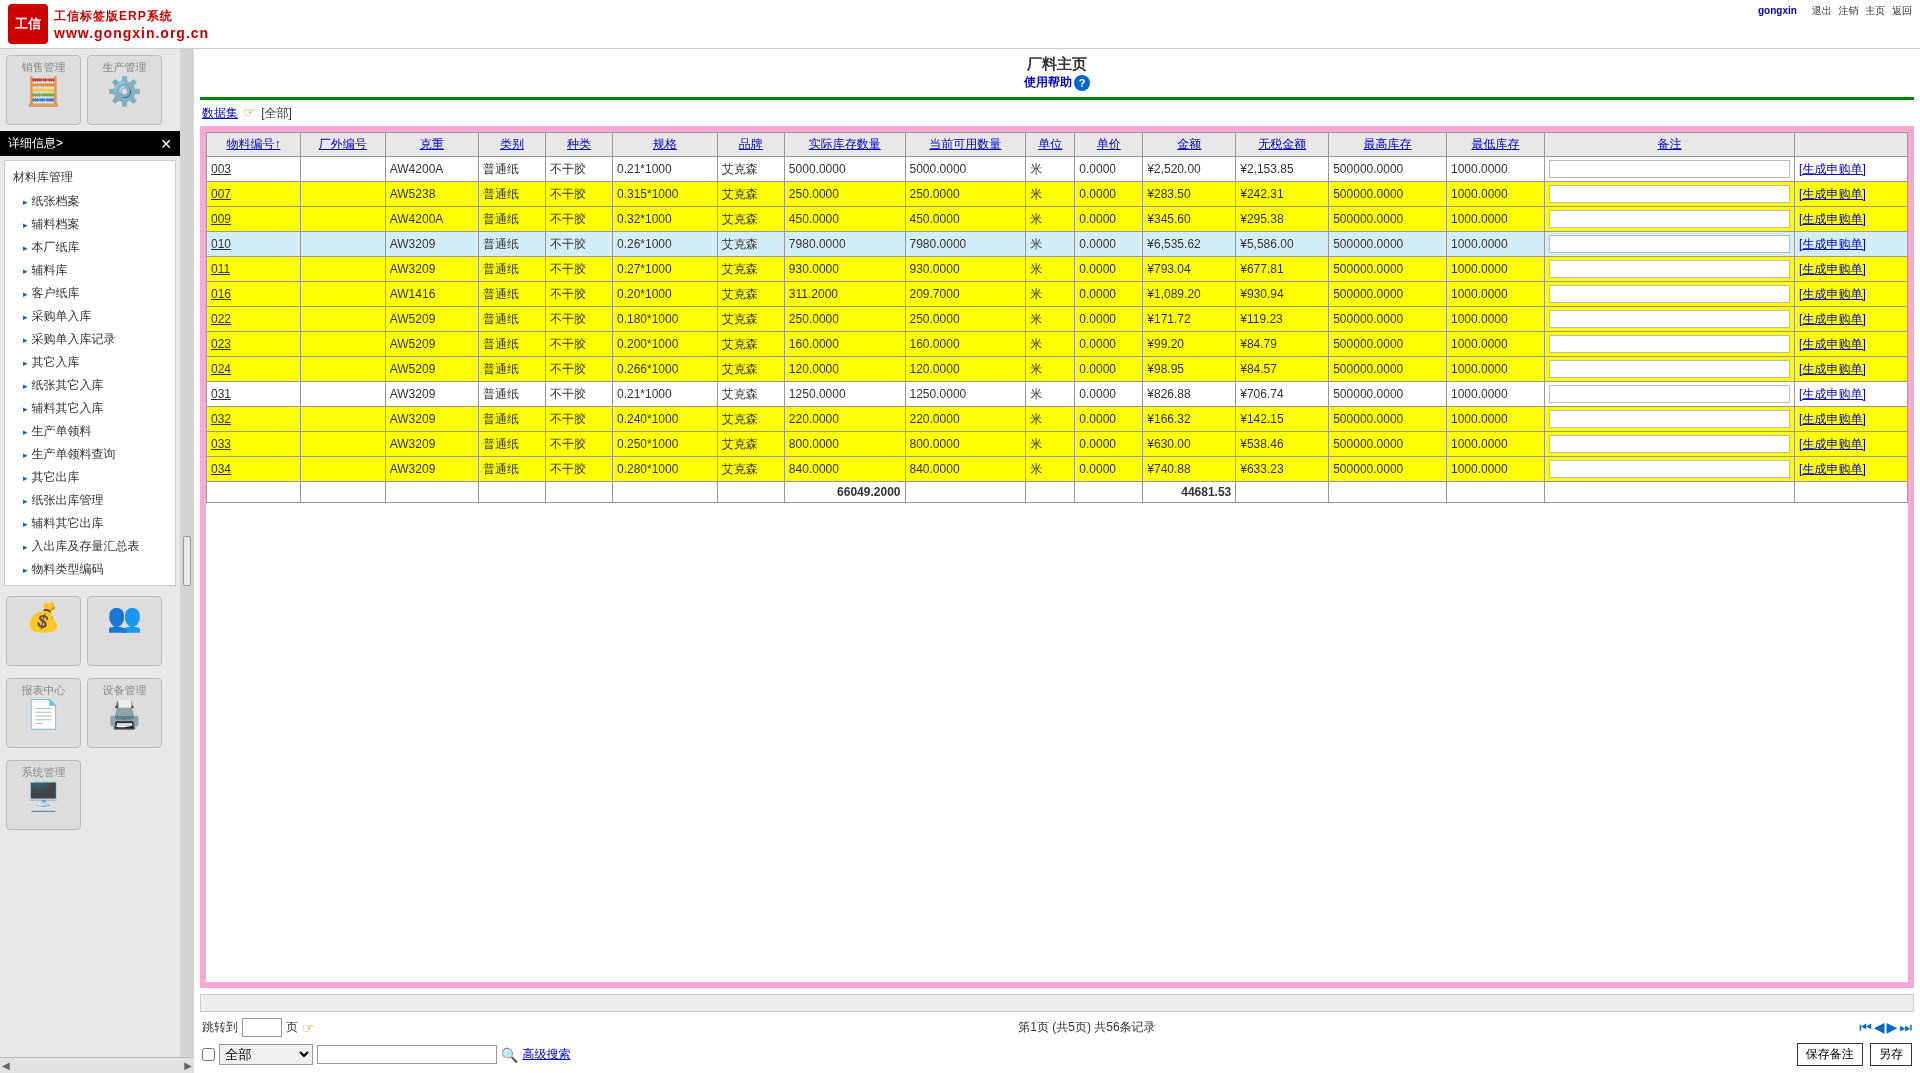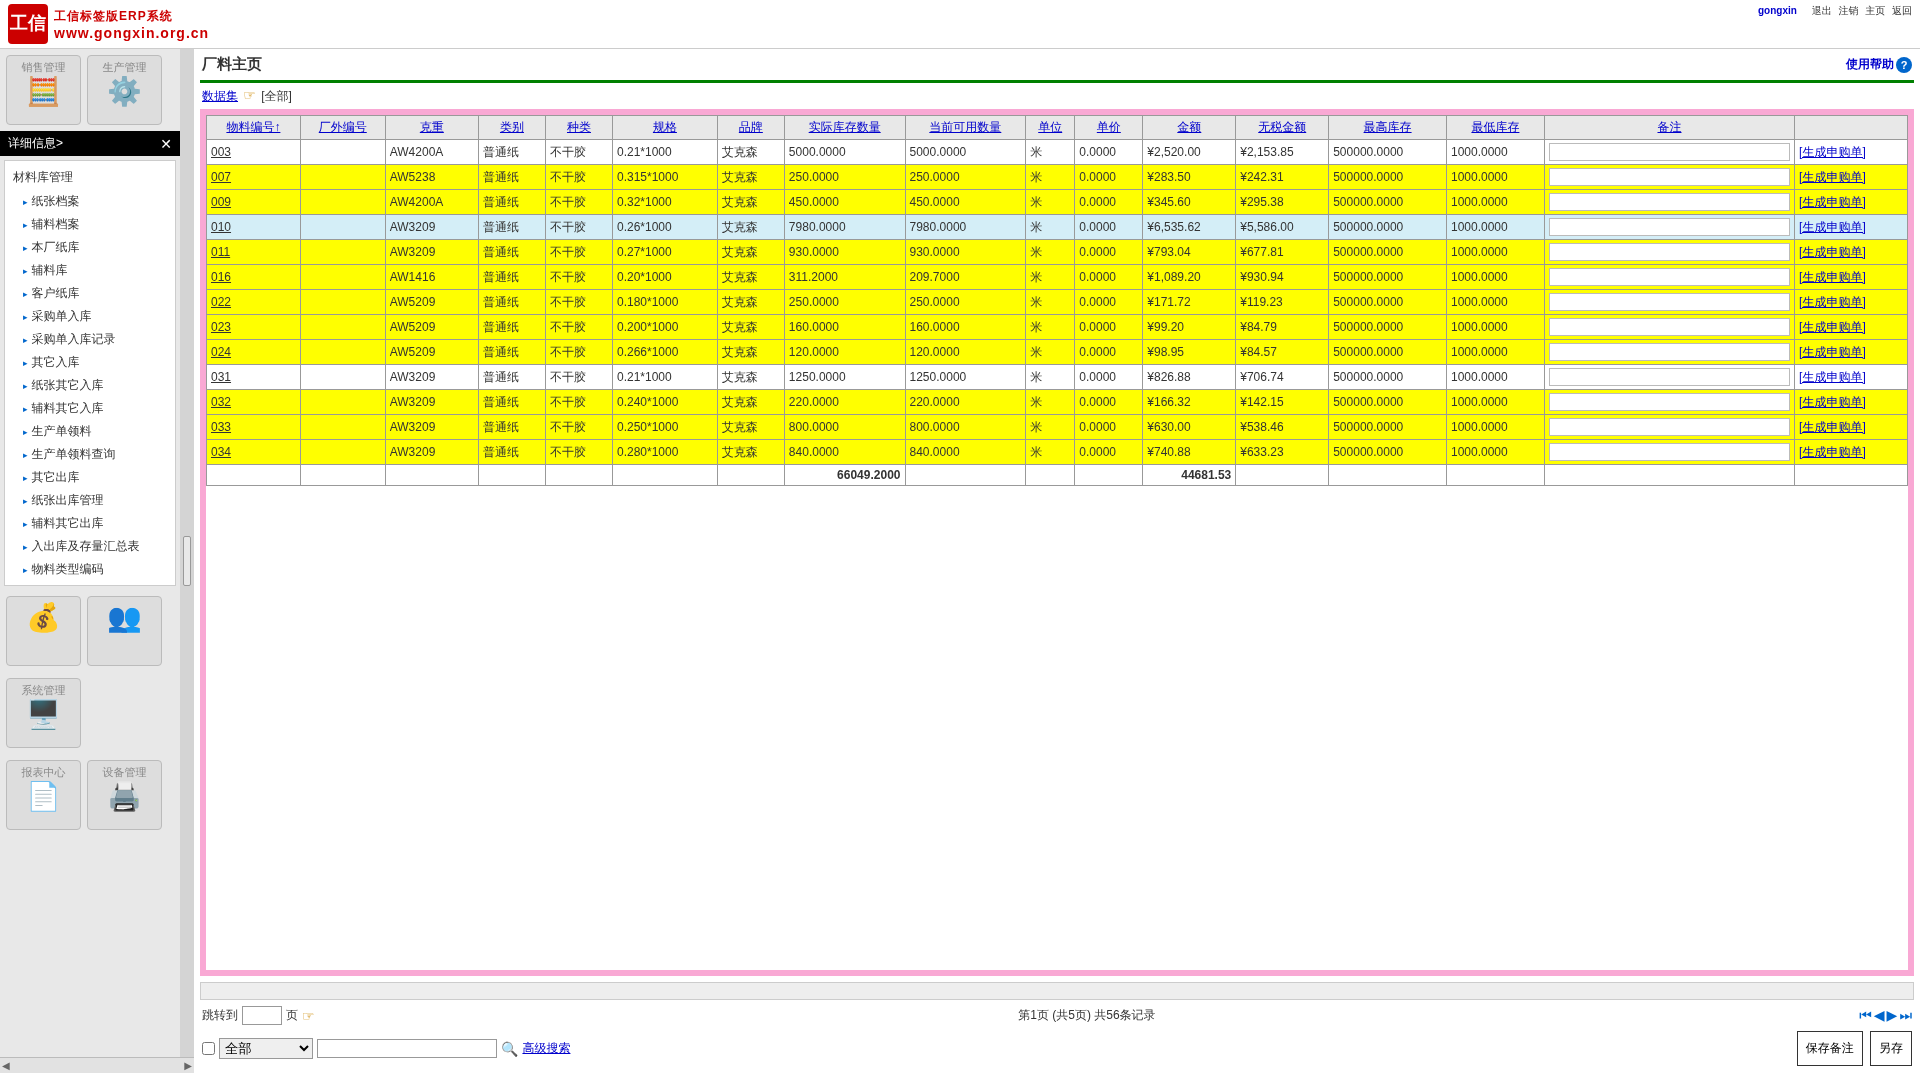--- a/index.html
+++ b/index.html
@@ -1,21 +1,21 @@
 <!DOCTYPE html>
 <html><head>
 <meta charset="utf-8">
 <style>
 * { margin: 0; padding: 0; box-sizing: border-box; }
 body { font-family: "Microsoft YaHei", Arial, sans-serif; font-size: 12px; color: #333; background: #fff; }
 
 
 .header { display: flex; justify-content: space-between; align-items: flex-start; padding: 4px 8px; border-bottom: 1px solid #ccc; }
 .logo-area { display: flex; align-items: center; gap: 6px; }
-.logo-block { width: 40px; height: 40px; background: #c00; border-radius: 4px; display: flex; flex-direction: column; align-items: center; justify-content: center; color: #fff; font-weight: bold; font-size: 18px; line-height: 1.1; }
+.logo-block { width: 40px; height: 40px; background: #c00; border-radius: 4px; display: flex; flex-direction: column; align-items: center; justify-content: center; color: #fff; font-weight: bold; font-size: 13px; line-height: 1.1; }
 .logo-text { display: flex; flex-direction: column; }
 .logo-title { color: #c00; font-weight: bold; font-size: 12px; letter-spacing: 1px; }
 .logo-url { color: #c00; font-weight: bold; font-size: 14px; letter-spacing: 1px; }
 .header-right { display: flex; flex-direction: column; align-items: flex-end; font-size: 10px; color: #1a1aff; }
 .header-right span.user { font-weight: bold; margin-right: 8px; color: #0000cc; }
 .header-right a { color: #333; text-decoration: none; margin-left: 4px; cursor: pointer; }
 
 
 .container { display: flex; height: calc(100vh - 50px); }
 
@@ -30,21 +30,21 @@
 .menu-title { padding: 4px 8px; font-size: 12px; }
 .menu-item { padding: 3px 8px 3px 18px; font-size: 12px; cursor: pointer; color: #333; }
 .menu-item::before { content: "▸"; color: #06c; font-size: 9px; margin-right: 4px; }
 
 
 .splitter { width: 14px; background: #d4d4d4; display: flex; align-items: center; justify-content: center; cursor: col-resize; flex-shrink: 0; }
 .splitter-handle { width: 8px; height: 50px; background: #e8e8e8; border: 1px solid #999; border-radius: 2px; }
 
 
 .main { flex: 1; display: flex; flex-direction: column; overflow: hidden; padding: 0 6px; }
-.page-title-row { display: flex; justify-content: space-between; align-items: center; padding: 6px 2px; border-bottom: 3px solid #008000; }
+.page-title-row { display: flex; justify-content: space-between; align-items: center; padding: 6px 2px; border-bottom: 3px solid #008000; flex-direction: column; }
 .page-title { font-size: 15px; font-weight: bold; color: #333; }
 .help-link { color: #0000cc; font-weight: bold; cursor: pointer; display:flex; align-items:center; gap:2px;}
 .help-link .q { display:inline-block; width:16px; height:16px; border-radius:50%; background:#06c; color:#fff; text-align:center; line-height:16px; font-size:11px;}
 .dataset-row { padding: 4px 2px; font-size: 12px; }
 .dataset-row a { color: #0000cc; text-decoration: underline; cursor: pointer; }
 .dataset-row .hand { color: #cc8800; font-size: 14px; margin: 0 2px; }
 
 
 .table-wrap { flex: 1; overflow: auto; border: 6px solid #f9a8d4; }
 table.data { border-collapse: collapse; width: 100%; font-size: 12px; }
@@ -66,21 +66,21 @@
 .footer-row { display: flex; align-items: center; justify-content: space-between; font-size: 12px; }
 .footer-left { display: flex; align-items: center; gap: 4px; }
 .footer-left input[type=text] { border: 1px solid #999; padding: 1px 3px; width: 40px; }
 .footer-left select { border: 1px solid #999; padding: 1px; width: 94px; }
 .footer-left input.search { width: 180px; }
 .footer-left .mag { color: #06c; font-size: 14px; cursor: pointer; }
 .footer-left a { color: #0000cc; text-decoration: underline; cursor: pointer; }
 .hand2 { color: #cc8800; font-size: 14px; }
 .nav-icons { display: flex; gap: 2px; }
 .nav-icons span { color: #06c; cursor: pointer; font-size: 14px; }
-.footer-btns button { border: 1px solid #333; background: #fff; padding: 8px 8px; cursor: pointer; font-size: 12px; margin-left: 4px; }
+.footer-btns button { border: 1px solid #333; background: #fff; padding: 2px 8px; cursor: pointer; font-size: 12px; margin-left: 4px; }
 
 
 .bottom-scroll { position: fixed; left: 0; bottom: 0; width: 194px; height: 16px; background: #e2e2e2; border-top: 1px solid #bbb; display:flex; align-items:center; justify-content:space-between; padding:0 2px;}
 .bottom-scroll span { color:#666; font-size:10px;}
 </style>
 </head>
 <body>
 
 <div class="header">
   <div class="logo-area">
@@ -143,34 +143,34 @@
     <div class="sb-icon-row" id="sb-bottom-icons-1">
         <div class="sb-icon-btn">
           <span></span>
           <span class="ic">💰</span>
         </div>
         <div class="sb-icon-btn">
           <span></span>
           <span class="ic">👥</span>
         </div>
       </div>
+    <div class="sb-icon-row" id="sb-bottom-icons-2">
+        <div class="sb-icon-btn">
+          <span>报表中心</span>
+          <span class="ic">📄</span>
+        </div>
+        <div class="sb-icon-btn">
+          <span>设备管理</span>
+          <span class="ic">🖨️</span>
+        </div>
+      </div>
     <div class="sb-icon-row" id="sb-bottom-icons-3">
         <div class="sb-icon-btn">
           <span>系统管理</span>
           <span class="ic">🖥️</span>
-        </div>
-      </div>
-    <div class="sb-icon-row" id="sb-bottom-icons-2">
-        <div class="sb-icon-btn">
-          <span>报表中心</span>
-          <span class="ic">📄</span>
-        </div>
-        <div class="sb-icon-btn">
-          <span>设备管理</span>
-          <span class="ic">🖨️</span>
         </div>
       </div>
   </div>
 
   <div class="splitter">
     <div class="splitter-handle"></div>
   </div>
 
   <div class="main">
     <div class="page-title-row">

